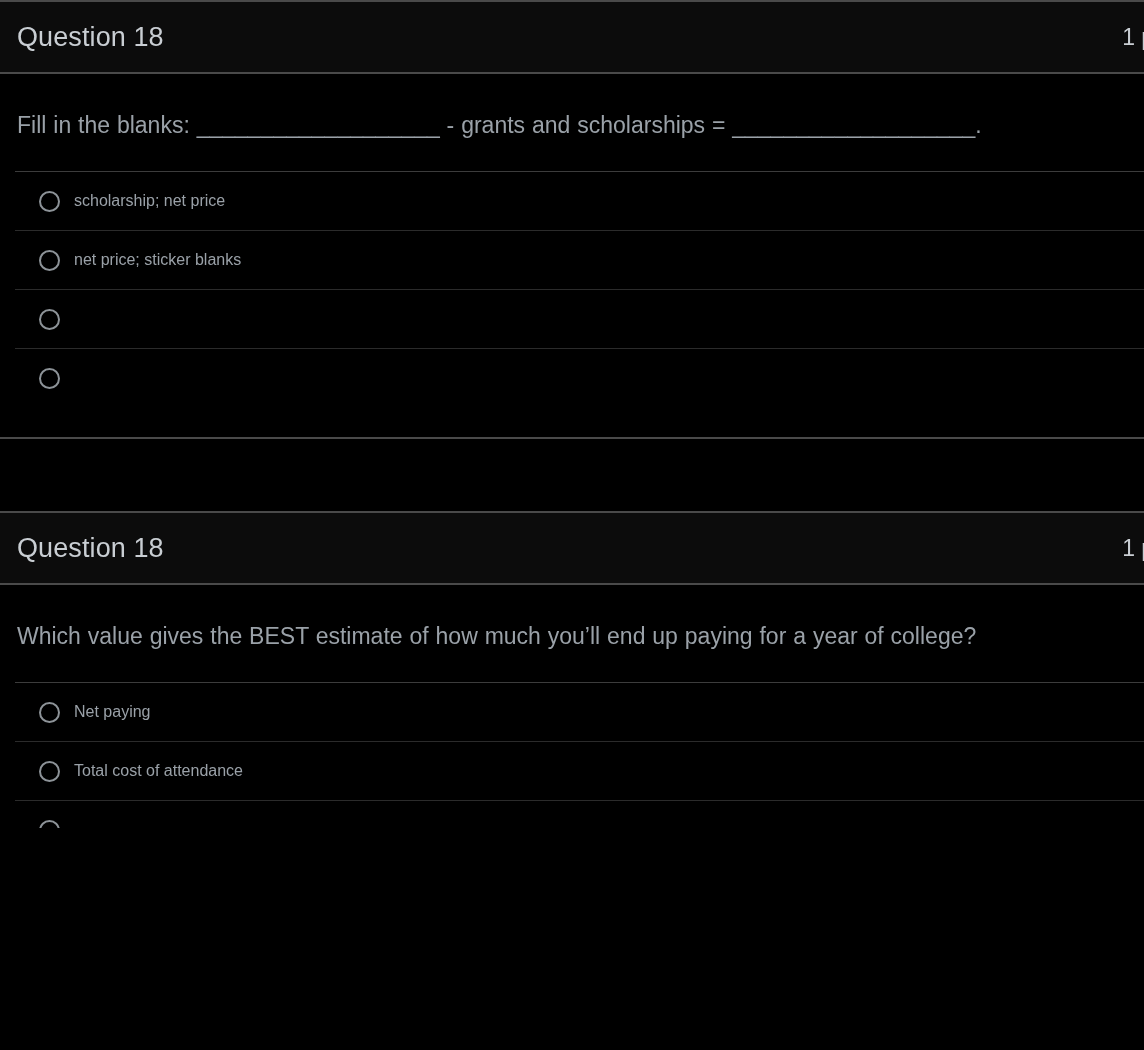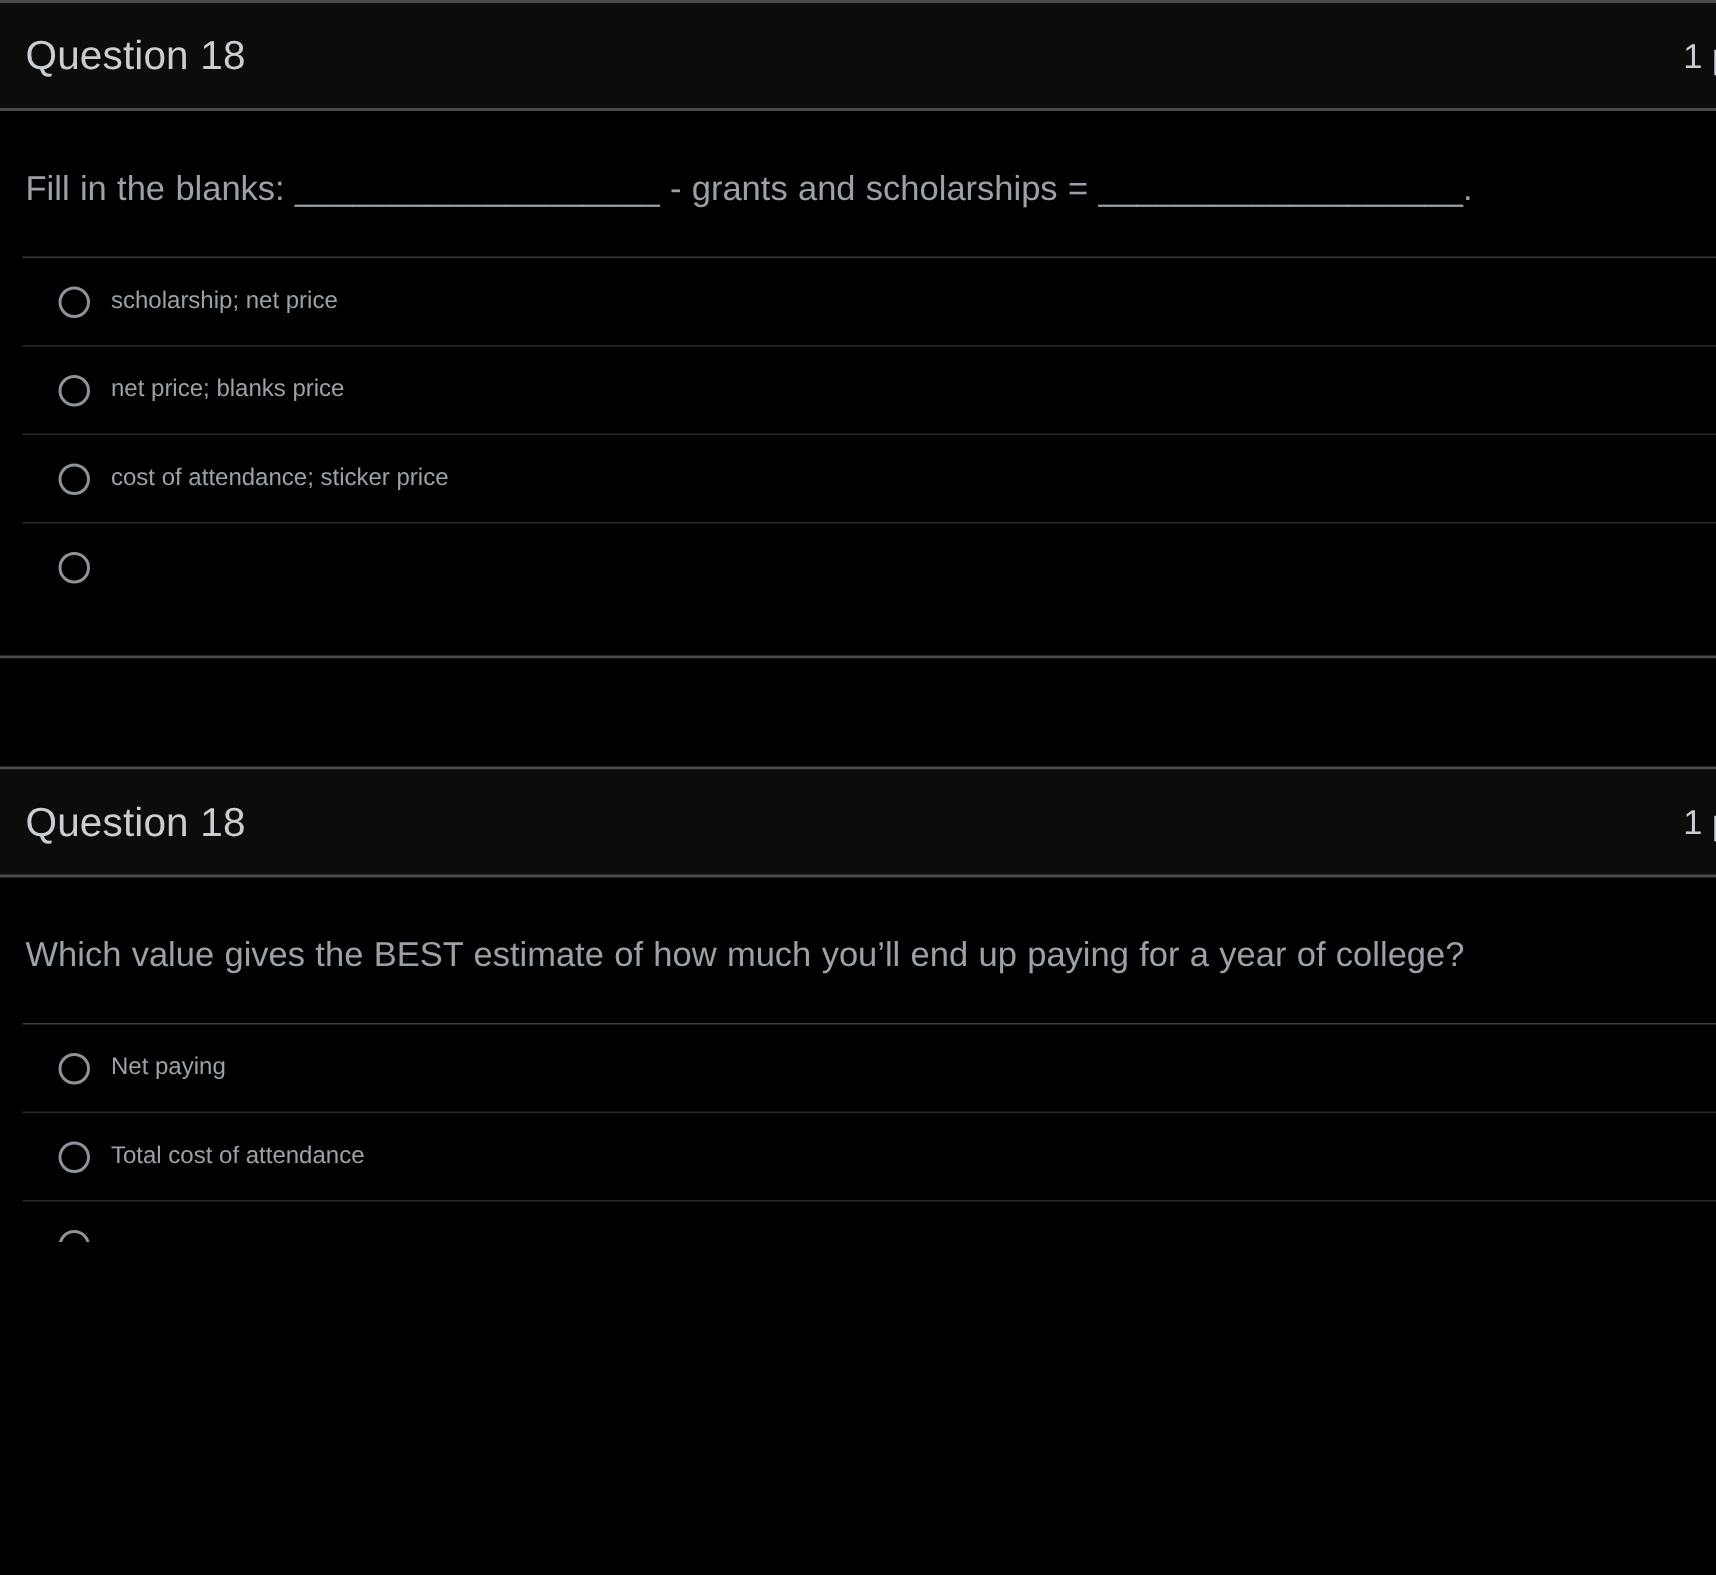--- a/index.html
+++ b/index.html
@@ -133,25 +133,24 @@
     <div class="question-body">
       <div class="question-text">Fill in the blanks: ___________________ - grants and scholarships = ___________________.</div>
 
       <div class="answers">
         <div class="answer-row">
           <span class="radio"></span>
           <span class="answer-label">scholarship; net price</span>
         </div>
         <div class="answer-row">
           <span class="radio"></span>
-          <span class="answer-label">net price; blanks price</span>
+          <span class="answer-label">net price; sticker blanks</span>
         </div>
         <div class="answer-row">
           <span class="radio"></span>
-          <span class="answer-label">cost of attendance; sticker price</span>
         </div>
         <div class="answer-row">
           <span class="radio"></span>
         </div>
       </div>
 
       <div class="answers-tail"></div>
     </div>
   </div>
 

